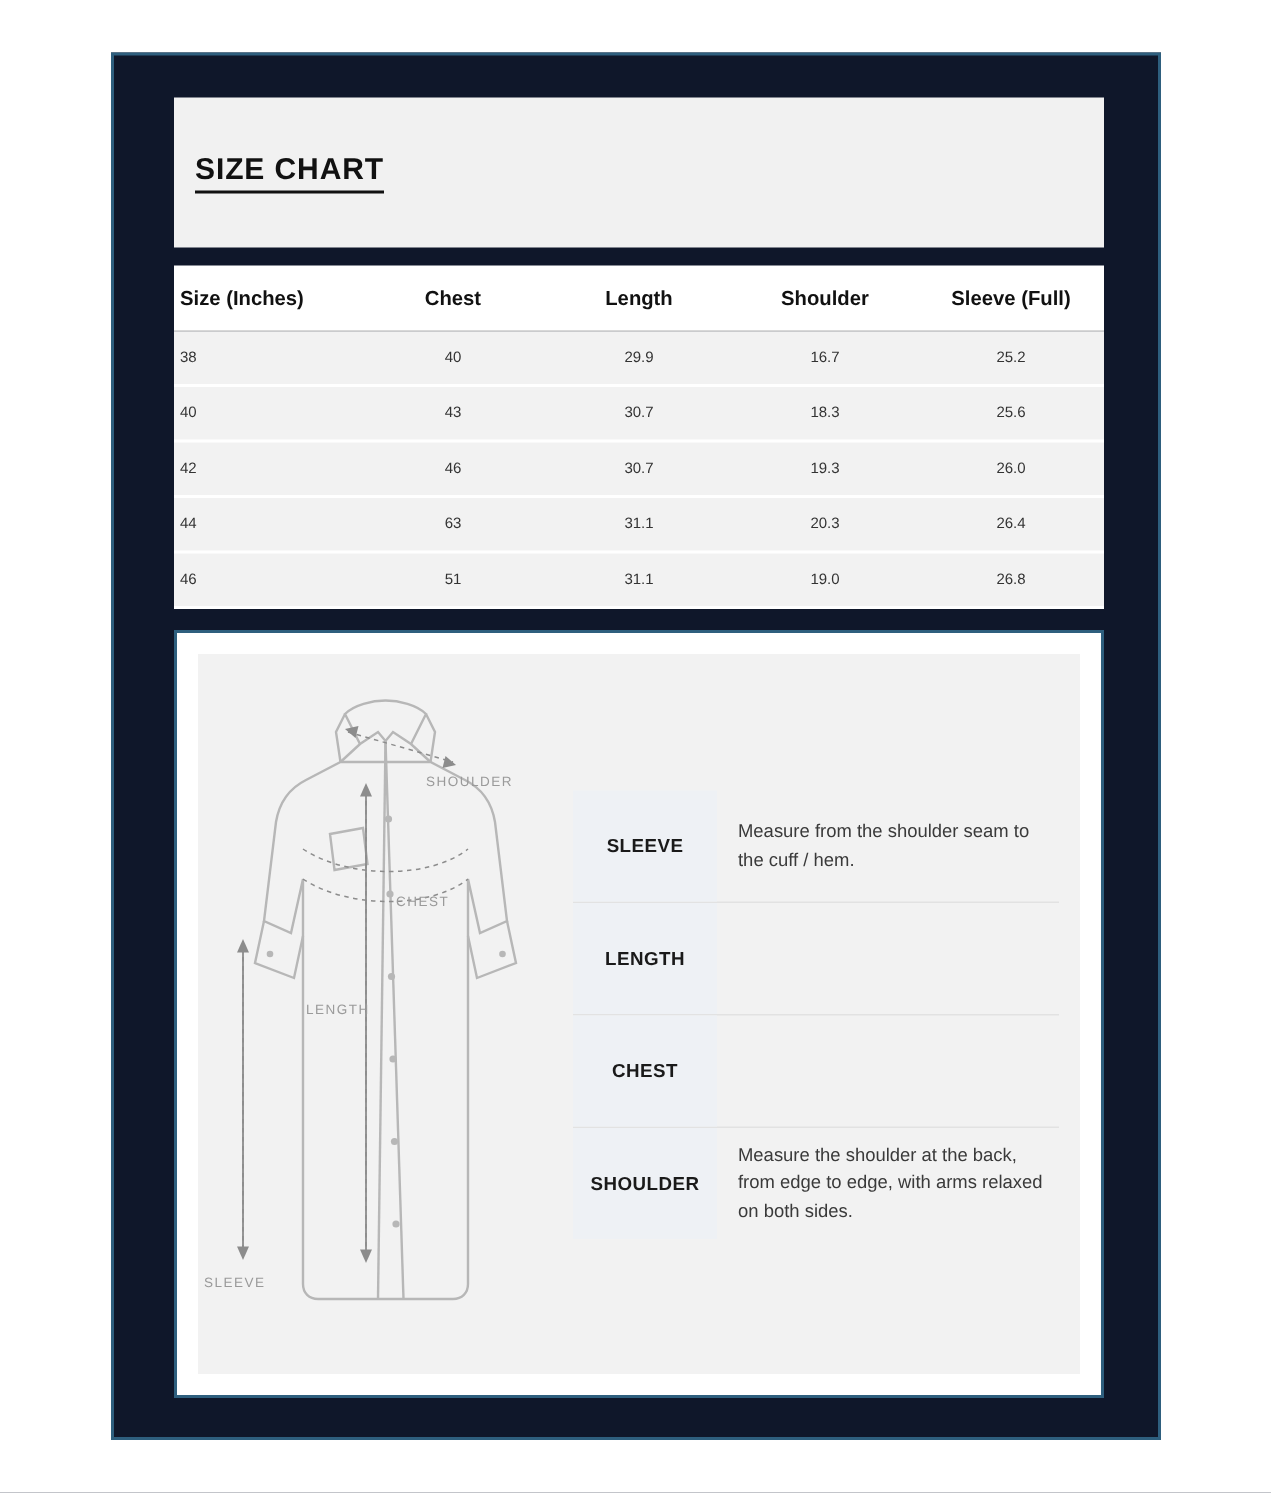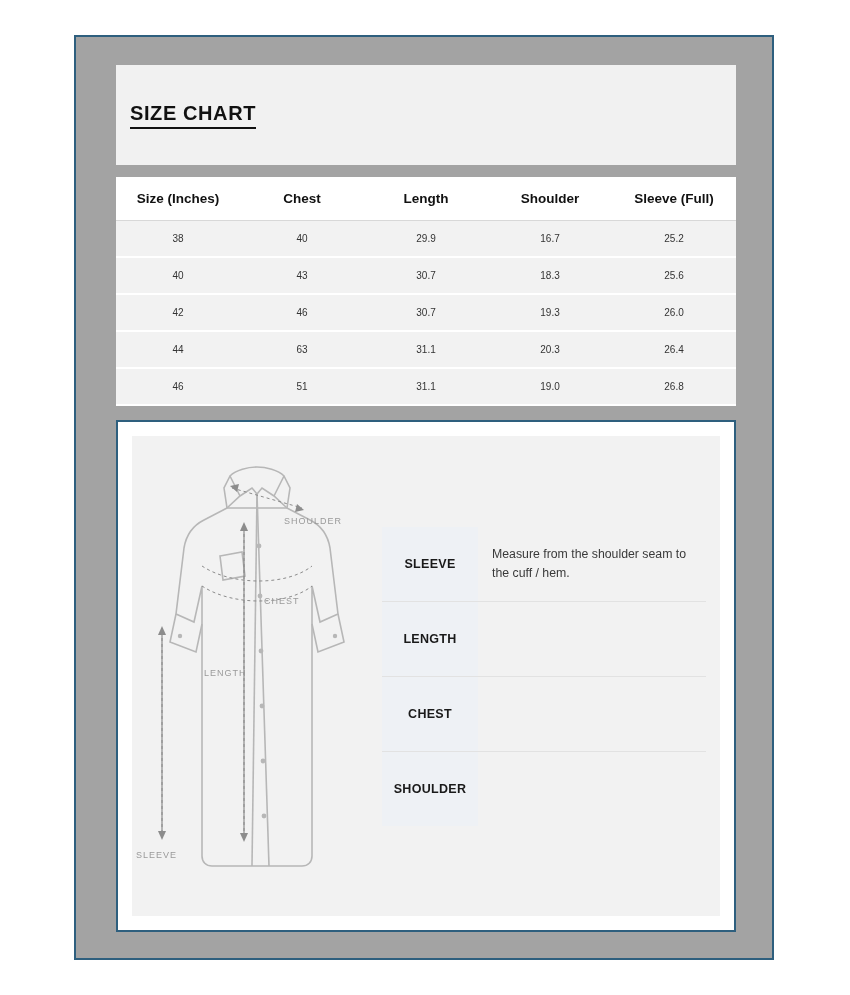--- a/index.html
+++ b/index.html
@@ -14,21 +14,21 @@
     color: #333;
     position: relative;
   }
   .page {
     position: absolute;
     left: 74px;
     top: 35px;
     width: 700px;
     height: 925px;
     border: 2px solid #2e5f7e;
-    background: #a3a3a3;
+    background: #0f172a;
     box-sizing: border-box;
   }
   .inner {
     position: absolute;
     left: 40px;
     top: 28px;
     width: 620px;
     height: 868px;
   }
   
@@ -68,21 +68,21 @@
   table.size-table td {
     font-size: 10px;
     color: #333;
     padding: 12px 4px;
     text-align: center;
     background: #f2f2f2;
     border-bottom: 2px solid #ffffff;
   }
   table.size-table td.col-first,
   table.size-table th.col-first {
-    text-align: center;
+    text-align: left;
   }
   
   .illus-panel {
     margin-top: 14px;
     border: 2px solid #2e5f7e;
     background: #ffffff;
     padding: 14px;
     box-sizing: border-box;
     height: 512px;
     position: relative;
@@ -259,20 +259,21 @@
             <div class="def-desc">Measure from the shoulder seam to the cuff / hem.</div>
           </div>
           <div class="def-row">
             <div class="def-term">LENGTH</div>
           </div>
           <div class="def-row">
             <div class="def-term">CHEST</div>
           </div>
           <div class="def-row">
             <div class="def-term">SHOULDER</div>
+            <div class="def-desc">Measure the shoulder at the back, from edge to edge, with arms relaxed on both sides.</div>
           </div>
         </div>
 
       </div>
     </div>
 
   </div>
 </div>
 
 </body></html>

